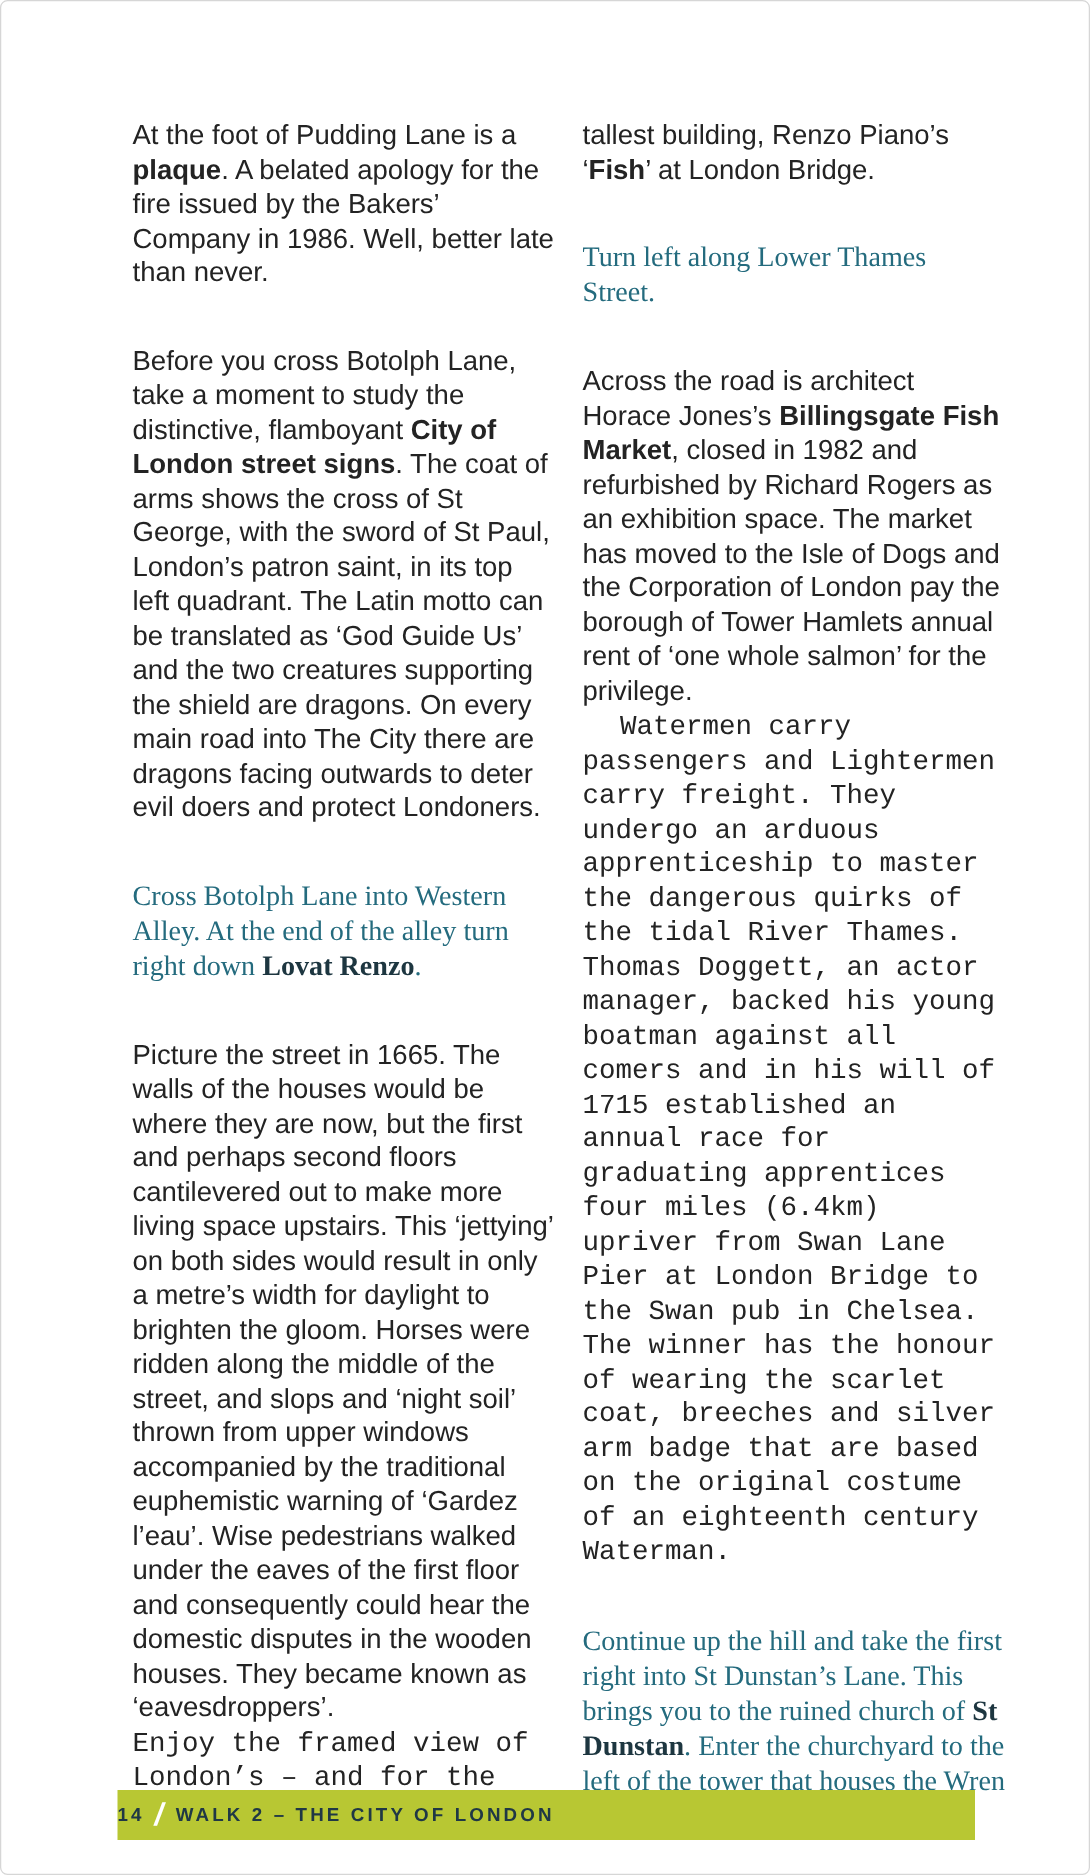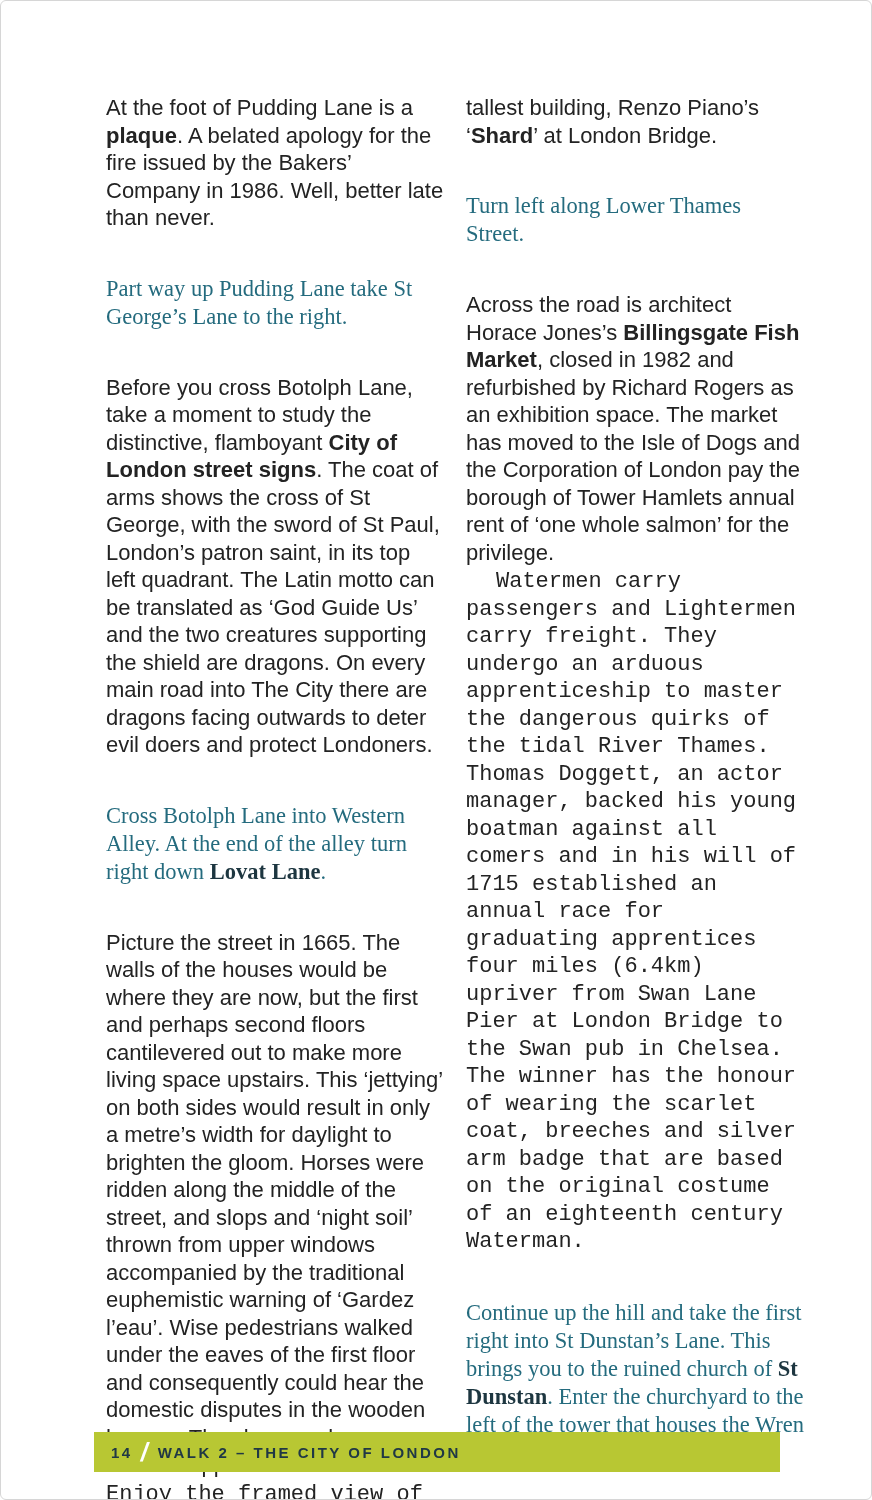--- a/index.html
+++ b/index.html
@@ -35,21 +35,21 @@
     font-size:22.5px;line-height:28px;
     color:var(--heading,#246b7e);
   }
   .heading .b{font-weight:bold;}
   .heading .dark{color:var(--heading-dark,#1d3640);}
   .footer-bar{
     position:absolute;left:93px;top:1431px;
     width:686px;height:40px;
     background:var(--footer-bg,#b8c733);
     display:flex;align-items:center;
-    padding-left:17px;box-sizing:border-box;
+    box-sizing:border-box;
   }
   .footer-bar .num,
   .footer-bar .title{
     color:var(--footer-text,#203845);
     font-size:15px;font-weight:bold;
     letter-spacing:2.5px;
   }
   .footer-bar .slash{
     color:var(--footer-slash,#ffffff);
     font-size:25px;font-weight:bold;font-style:italic;
@@ -57,29 +57,28 @@
   }
 </style>
 </head>
 <body style="--page-bg: #ffffff; --page-border: #d6d6d6; --body: #232323; --heading: #246b7e; --heading-dark: #1d3640; --footer-bg: #b8c733; --footer-text: #203845; --footer-slash: #ffffff;">
 
 <div class="page">
 
   <div class="content">
     <div class="col">
         <div class="block para"><span>At the foot of Pudding Lane is a </span><span class="b">plaque</span><span>. A belated apology for the fire issued by the Bakers’ Company in 1986. Well, better late than never.</span></div>
-        <div class="block heading"><span>Part way up Pudding Lane take St George’s Lane to the right.</span></div>
         <div class="block para"><span>Before you cross Botolph Lane, take a moment to study the distinctive, flamboyant </span><span class="b">City of London street signs</span><span>. The coat of arms shows the cross of St George, with the sword of St Paul, London’s patron saint, in its top left quadrant. The Latin motto can be translated as ‘God Guide Us’ and the two creatures supporting the shield are dragons. On every main road into The City there are dragons facing outwards to deter evil doers and protect Londoners.</span></div>
-        <div class="block heading"><span>Cross Botolph Lane into Western Alley. At the end of the alley turn right down </span><span class="b dark">Lovat Lane</span><span>.</span></div>
+        <div class="block heading"><span>Cross Botolph Lane into Western Alley. At the end of the alley turn right down </span><span class="b dark">Lovat Renzo</span><span>.</span></div>
         <div class="block para"><span>Picture the street in 1665. The walls of the houses would be where they are now, but the first and perhaps second floors cantilevered out to make more living space upstairs. This ‘jettying’ on both sides would result in only a metre’s width for daylight to brighten the gloom. Horses were ridden along the middle of the street, and slops and ‘night soil’ thrown from upper windows accompanied by the traditional euphemistic warning of ‘Gardez l’eau’. Wise pedestrians walked under the eaves of the first floor and consequently could hear the domestic disputes in the wooden houses. They became known as ‘eavesdroppers’.</span></div>
         <div class="block para tight"><span>Enjoy the framed view of London’s – and for the moment – Western Europe’s</span></div>
         <div class="block heading"><span>Continue down Lovat Lane.</span></div>
       </div>
     <div class="col">
-        <div class="block para"><span>tallest building, Renzo Piano’s ‘</span><span class="b">Shard</span><span>’ at London Bridge.</span></div>
+        <div class="block para"><span>tallest building, Renzo Piano’s ‘</span><span class="b">Fish</span><span>’ at London Bridge.</span></div>
         <div class="block heading"><span>Turn left along Lower Thames Street.</span></div>
         <div class="block para"><span>Across the road is architect Horace Jones’s </span><span class="b">Billingsgate Fish Market</span><span>, closed in 1982 and refurbished by Richard Rogers as an exhibition space. The market has moved to the Isle of Dogs and the Corporation of London pay the borough of Tower Hamlets annual rent of ‘one whole salmon’ for the privilege.</span></div>
         <div class="block para tight indent"><span>Watermen carry passengers and Lightermen carry freight. They undergo an arduous apprenticeship to master the dangerous quirks of the tidal River Thames. Thomas Doggett, an actor manager, backed his young boatman against all comers and in his will of 1715 established an annual race for graduating apprentices four miles (6.4km) upriver from Swan Lane Pier at London Bridge to the Swan pub in Chelsea. The winner has the honour of wearing the scarlet coat, breeches and silver arm badge that are based on the original costume of an eighteenth century Waterman.</span></div>
         <div class="block heading"><span>Continue up the hill and take the first right into St Dunstan’s Lane. This brings you to the ruined church of </span><span class="b dark">St Dunstan</span><span>. Enter the churchyard to the left of the tower that houses the Wren complementary medicine</span></div>
       </div>
   </div>
 
   <div class="footer-bar">
     <span class="num">14</span>
     <span class="slash">/</span>

